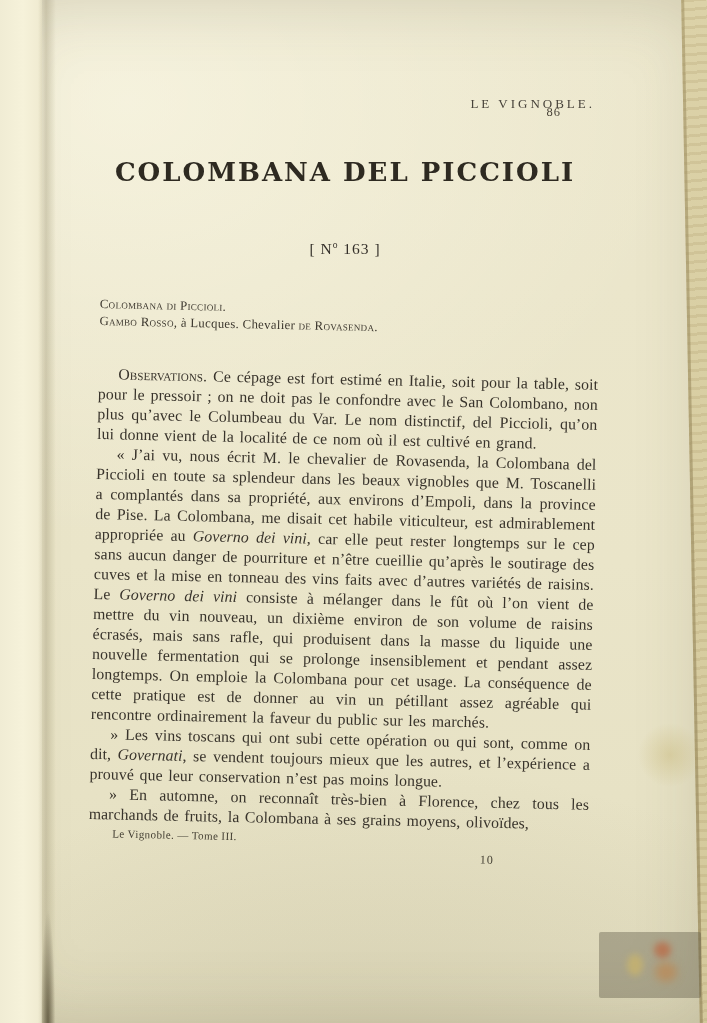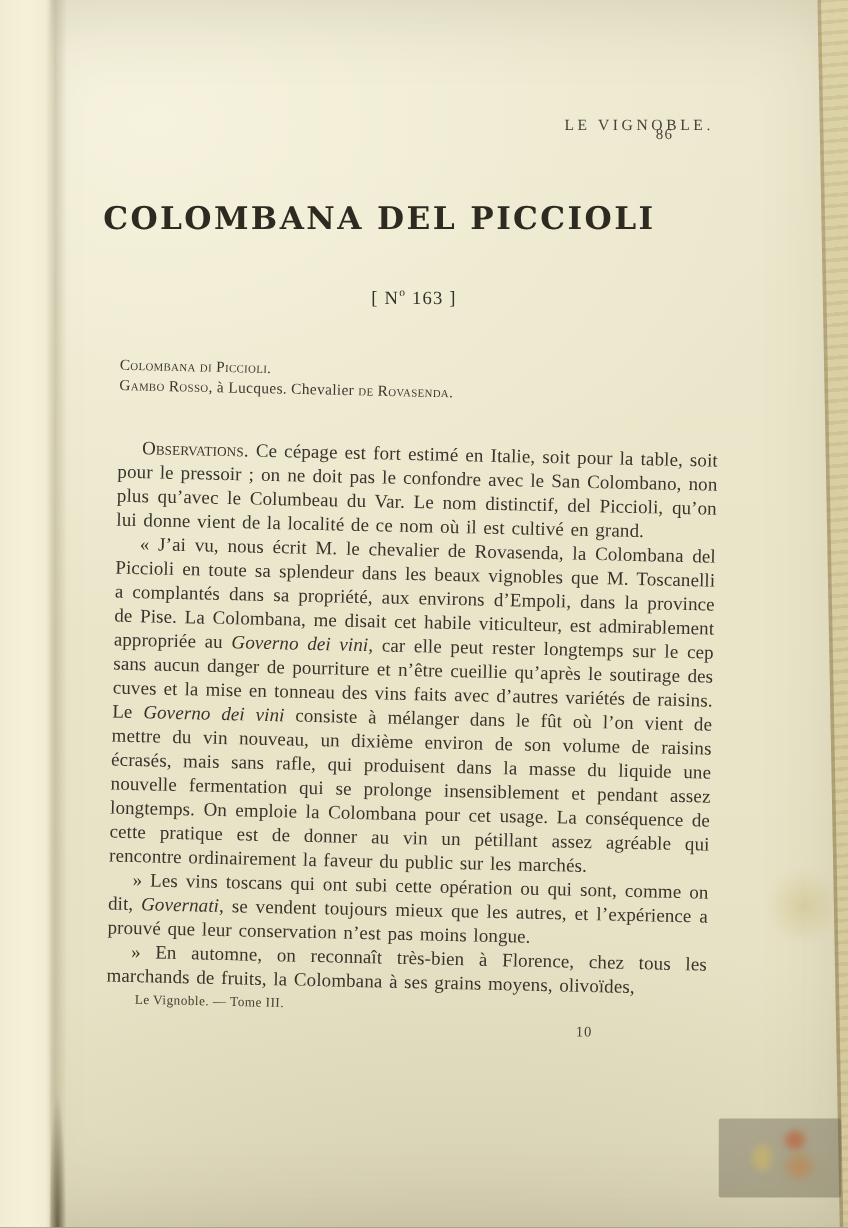--- a/index.html
+++ b/index.html
@@ -33,21 +33,21 @@
   .watermark{position:absolute;left:599px;top:932px;width:102px;height:66px;
     background:rgba(86,82,64,0.38);border-radius:2px;}
   .wm-fruit{position:absolute;border-radius:50%;filter:blur(3px);}
   .wm-pear{left:28px;top:22px;width:16px;height:22px;background:rgba(214,186,96,0.55);}
   .wm-apple{left:55px;top:10px;width:17px;height:16px;background:rgba(192,92,52,0.60);}
   .wm-orange{left:56px;top:30px;width:22px;height:20px;background:rgba(198,126,62,0.50);filter:blur(4px);}
   
   .running-head{position:absolute;top:96px;left:95px;width:500px;text-align:right;
     font-size:13px;letter-spacing:3px;color:#47423600;color:#47423a;}
   .folio{position:absolute;right:34px;top:9px;font-size:12.5px;letter-spacing:1px;color:#4a453a;}
-  .title{position:absolute;top:157px;left:75px;width:540px;margin:11px;
+  .title{position:absolute;top:157px;left:75px;width:540px;margin:0;text-align:center;
     font-family:"DejaVu Serif","Liberation Serif",serif;font-size:26px;font-weight:700;
     letter-spacing:2px;color:#2e2a21;}
   .entry-no{position:absolute;top:240px;left:95px;width:500px;text-align:center;
     font-size:15.5px;letter-spacing:1px;color:#35302a;}
   .sup{vertical-align:super;font-size:62%;line-height:0;}
   .tilt{position:absolute;top:296px;left:95px;width:500px;color:#38332b;
     transform:rotate(1.25deg);transform-origin:0 40%;}
   .synonyms p{margin:0;font-size:12.8px;line-height:17px;letter-spacing:.3px;color:#3c372e;}
   .body-text{margin-top:34px;}
   .para{margin:0;font-size:15.8px;line-height:20px;text-align:justify;

